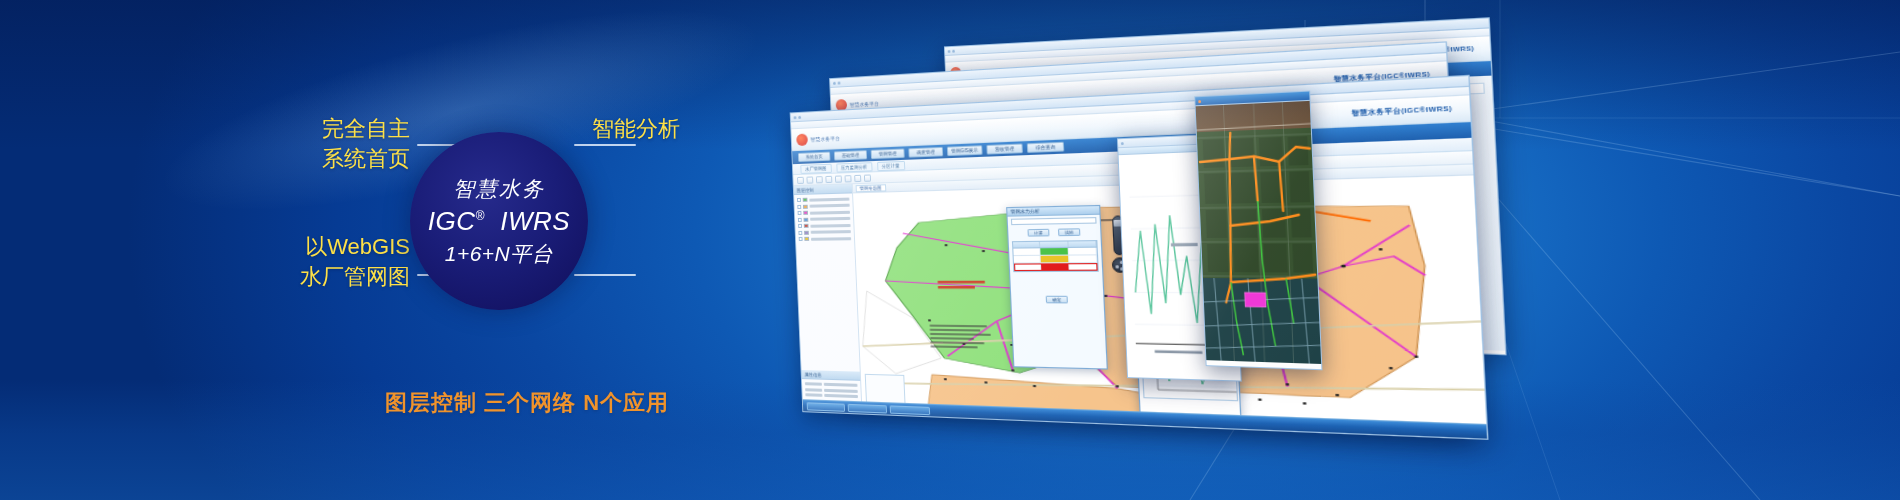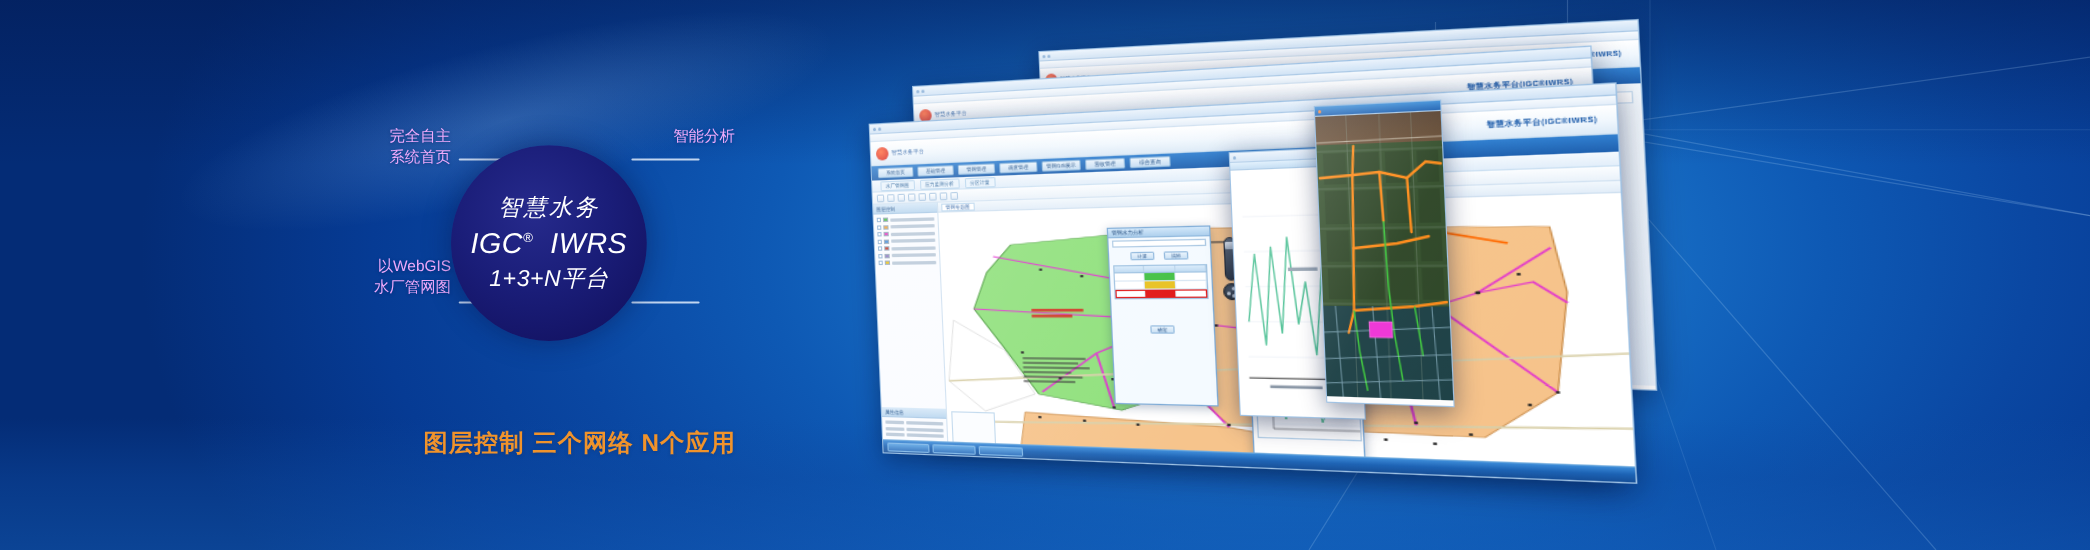--- a/index.html
+++ b/index.html
@@ -40,25 +40,25 @@
     box-shadow:0 0 26px rgba(6,20,70,.45);
     display:flex;flex-direction:column;align-items:center;justify-content:center;
     color:#fff;
     font-style:italic;
   }
   .core-l1{font-size:21px;letter-spacing:2px;line-height:1;margin-bottom:9px;font-weight:400;}
   .core-l2{font-size:26px;line-height:1;margin-bottom:9px;white-space:nowrap;font-weight:400;letter-spacing:.5px;}
   .core-l2 sup{font-size:12px;vertical-align:super;}
   .core-l3{font-size:21px;line-height:1;letter-spacing:.5px;font-weight:400;}
 
-  .node{position:absolute;color:#f0abfc;font-size:14px;line-height:1.35;white-space:nowrap;
+  .node{position:absolute;color:#fde047;font-size:22px;line-height:1.35;white-space:nowrap;
         text-shadow:0 1px 3px rgba(3,26,80,.45);}
   .node .ln{display:block;}
   .n-tl{left:20px;top:18px;text-align:right;width:128px;}
-  .n-tr{left:330px;top:18px;text-align:left;width:180px;margin-left:20px;}
+  .n-tr{left:330px;top:18px;text-align:left;width:180px;}
   .n-bl{left:0px;top:136px;text-align:right;width:148px;}
   .n-br{left:330px;top:134px;text-align:left;width:200px;}
 
   .conn{position:absolute;height:2px;background:rgba(233,243,255,.82);border-radius:2px;}
   .c-tl{left:155px;top:48px;width:62px;}
   .c-tr{left:312px;top:48px;width:62px;}
   .c-bl{left:155px;top:178px;width:62px;}
   .c-br{left:312px;top:178px;width:62px;}
 
   .tagline{position:absolute;left:262px;top:388px;width:530px;text-align:center;
@@ -210,21 +210,21 @@
     <div class="node n-bl">
       <span class="ln">以WebGIS</span>
       <span class="ln">水厂管网图</span>
     </div>
     <div class="node n-br">
     </div>
 
     <div class="core-circle">
       <div class="core-l1">智慧水务</div>
       <div class="core-l2"><span>IGC</span><sup>®</sup>&nbsp;&nbsp;<span>IWRS</span></div>
-      <div class="core-l3">1+3+N平台</div>
+      <div class="core-l3">1+6+N平台</div>
     </div>
   </div>
 
   <div class="tagline">图层控制  三个网络  N个应用</div>
 
   <div class="screens">
 
     <div class="win w-back">
       <div class="win-chrome">
         <span class="dot"></span>

